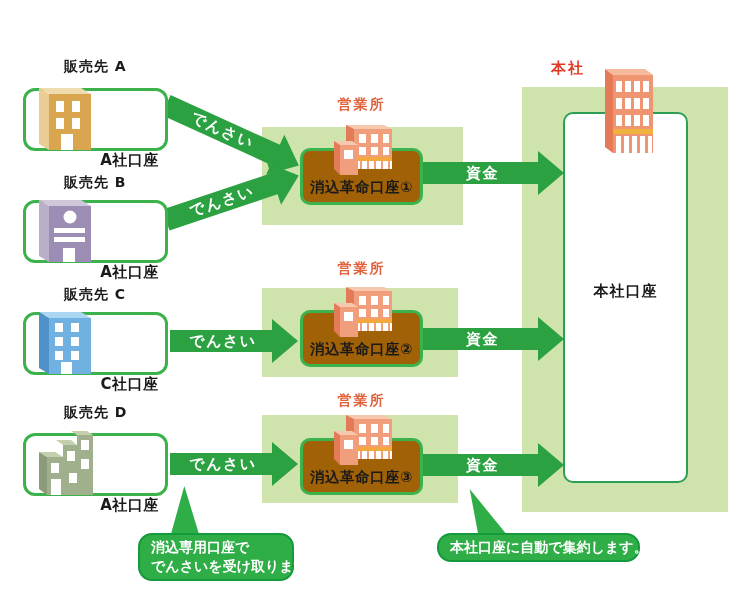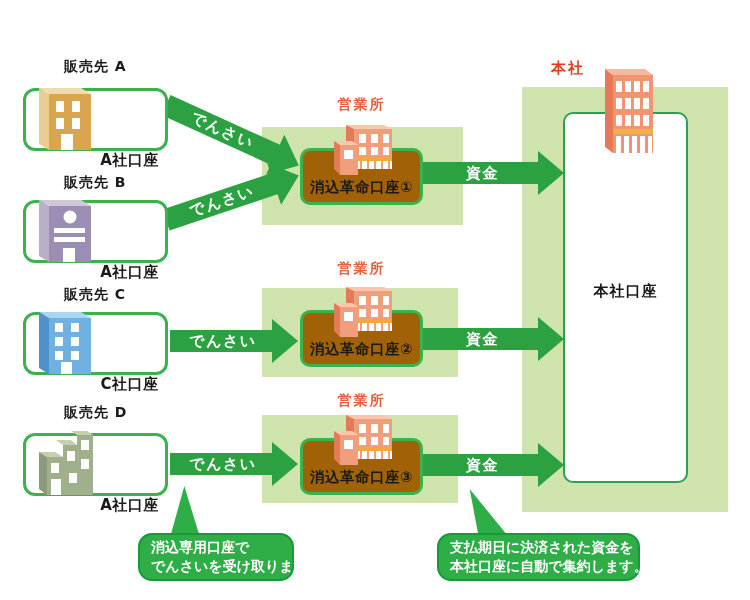--- a/index.html
+++ b/index.html
@@ -298,17 +298,16 @@
       <rect x="41" y="71" width="5" height="17" fill="#fff"></rect>
       <rect x="49" y="71" width="5" height="17" fill="#fff"></rect>
       <rect x="57" y="71" width="4" height="17" fill="#fff"></rect>
   </svg>
 
   <div class="callout" style="left:138px;top:533px;width:156px">
     <span style="display:block">消込専用口座で</span>
     <span style="display:block">でんさいを受け取ります。</span>
   </div>
   <div class="callout" style="left:437px;top:533px;width:203px">
-    <span style="display:block">支払期日に決済された資金を</span>
     <span style="display:block">本社口座に自動で集約します。</span>
   </div>
 
 </div>
 
 </body></html>

